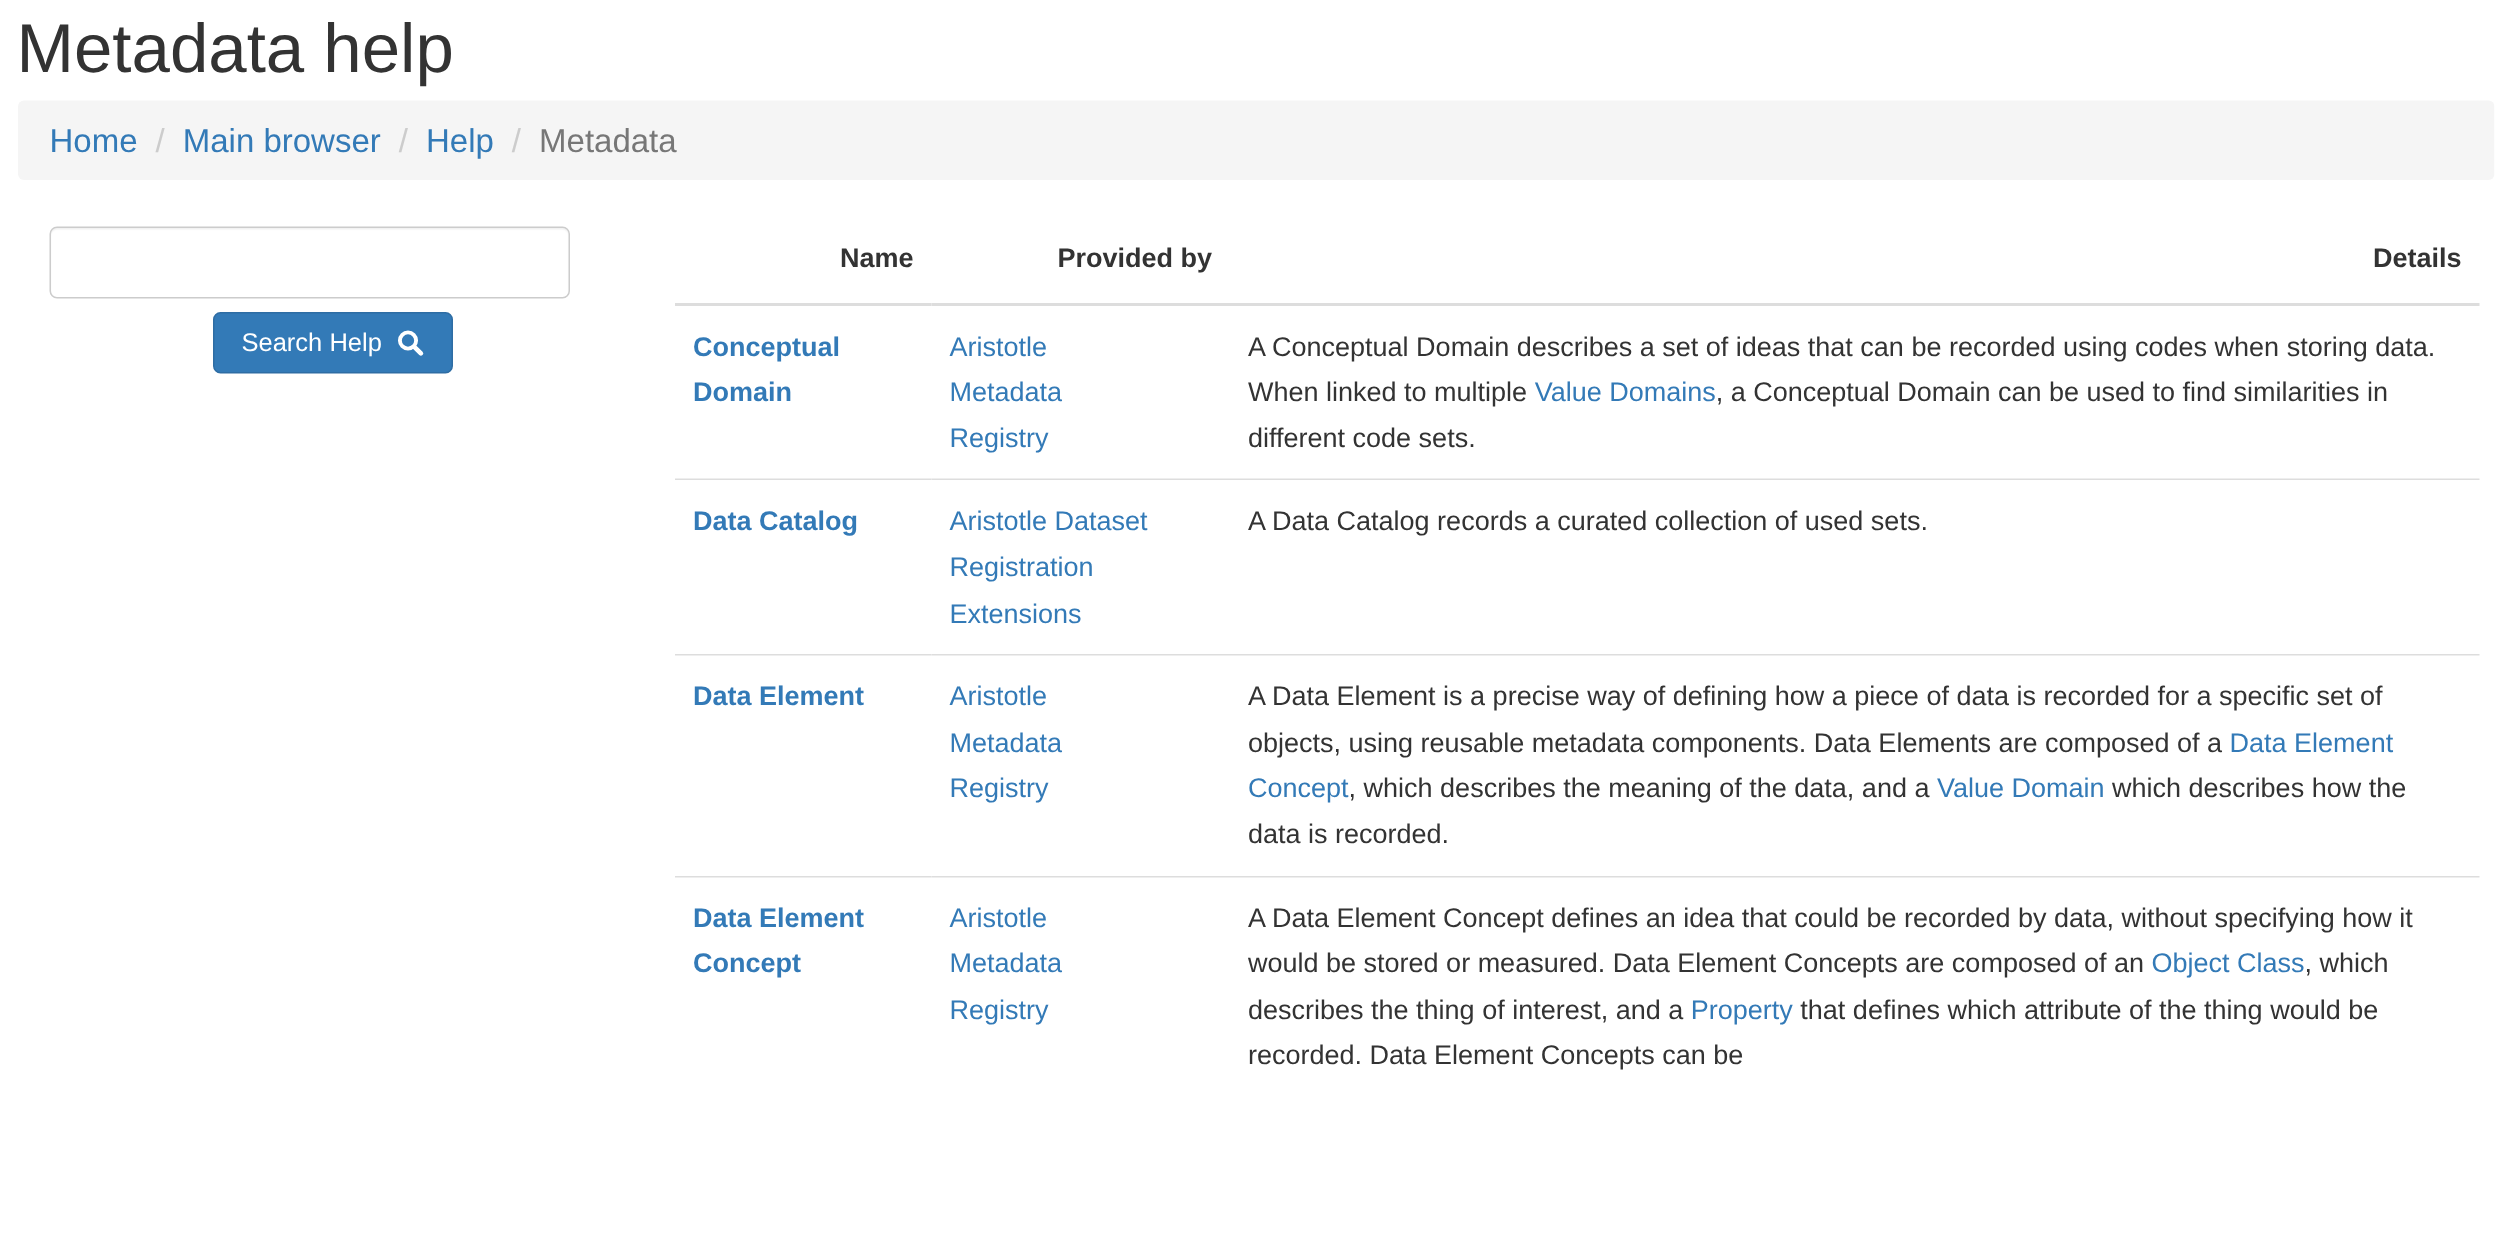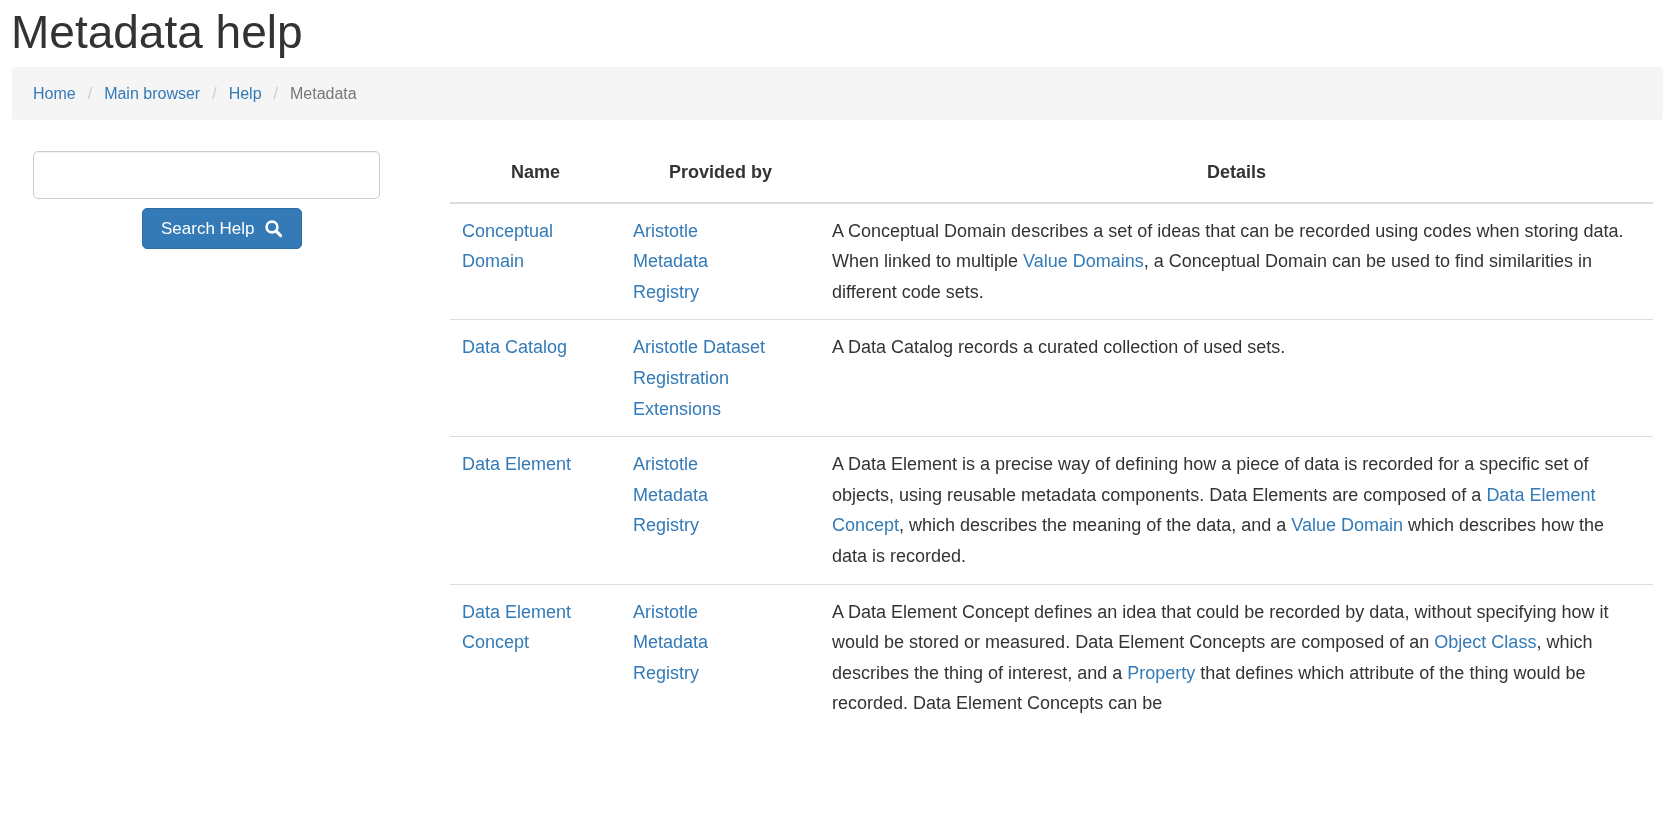--- a/index.html
+++ b/index.html
@@ -15,21 +15,21 @@
   h1.page-title {
     margin: 12px 0 14px 11px;
     font-size: 46px; line-height: 41px;
     font-weight: 500; color: #333;
   }
 
   ol.breadcrumb {
     list-style: none; display: flex; align-items: center; flex-wrap: wrap;
     margin: 0 0 0 12px; padding: 14px 21px;
     background: var(--breadcrumb-bg, #f5f5f5); border-radius: 4px;
-    font-size: 16px; line-height: 25px;
+    font-size: 22px; line-height: 25px;
   }
   ol.breadcrumb li { white-space: nowrap; }
   ol.breadcrumb li.bc-sep { color: #ccc; margin: 0 12px; }
   ol.breadcrumb li.active { color: var(--breadcrumb-active, #777); }
 
   .content-row { display: flex; align-items: flex-start; margin-top: 31px; }
 
   .left-col { width: 432px; flex: 0 0 432px; }
   .search-form { width: 432px; }
   .search-input {
@@ -60,31 +60,31 @@
   p.intro-par { max-width: 1160px; }
   p.generic-par { margin-bottom: 24px; }
 
   table.help-table {
     border-collapse: collapse;
     width: calc(100% - 18px);
     margin-left: 18px;
     font-size: 18px; line-height: 1.7;
   }
   table.help-table th {
-    text-align: center; font-weight: 700; color: #333;
+    text-align: right; font-weight: 700; color: #333;
     padding: 6px 12px 14px 12px;
     border-bottom: 2px solid var(--table-border, #ddd);
   }
   table.help-table td {
     vertical-align: top;
     padding: 12px;
     border-top: 1px solid var(--table-border, #ddd);
   }
   td.cell-name { width: 171px; }
-  td.cell-name a { font-weight: 400; }
+  td.cell-name a { font-weight: 700; }
   td.cell-provided { width: 199px; margin-top: 41px; }
   .provided-inner { width: 137px; }
 </style>
 </head>
 <body>
 
 <div class="page">
 
   <h1 class="page-title">Metadata help</h1>
 

